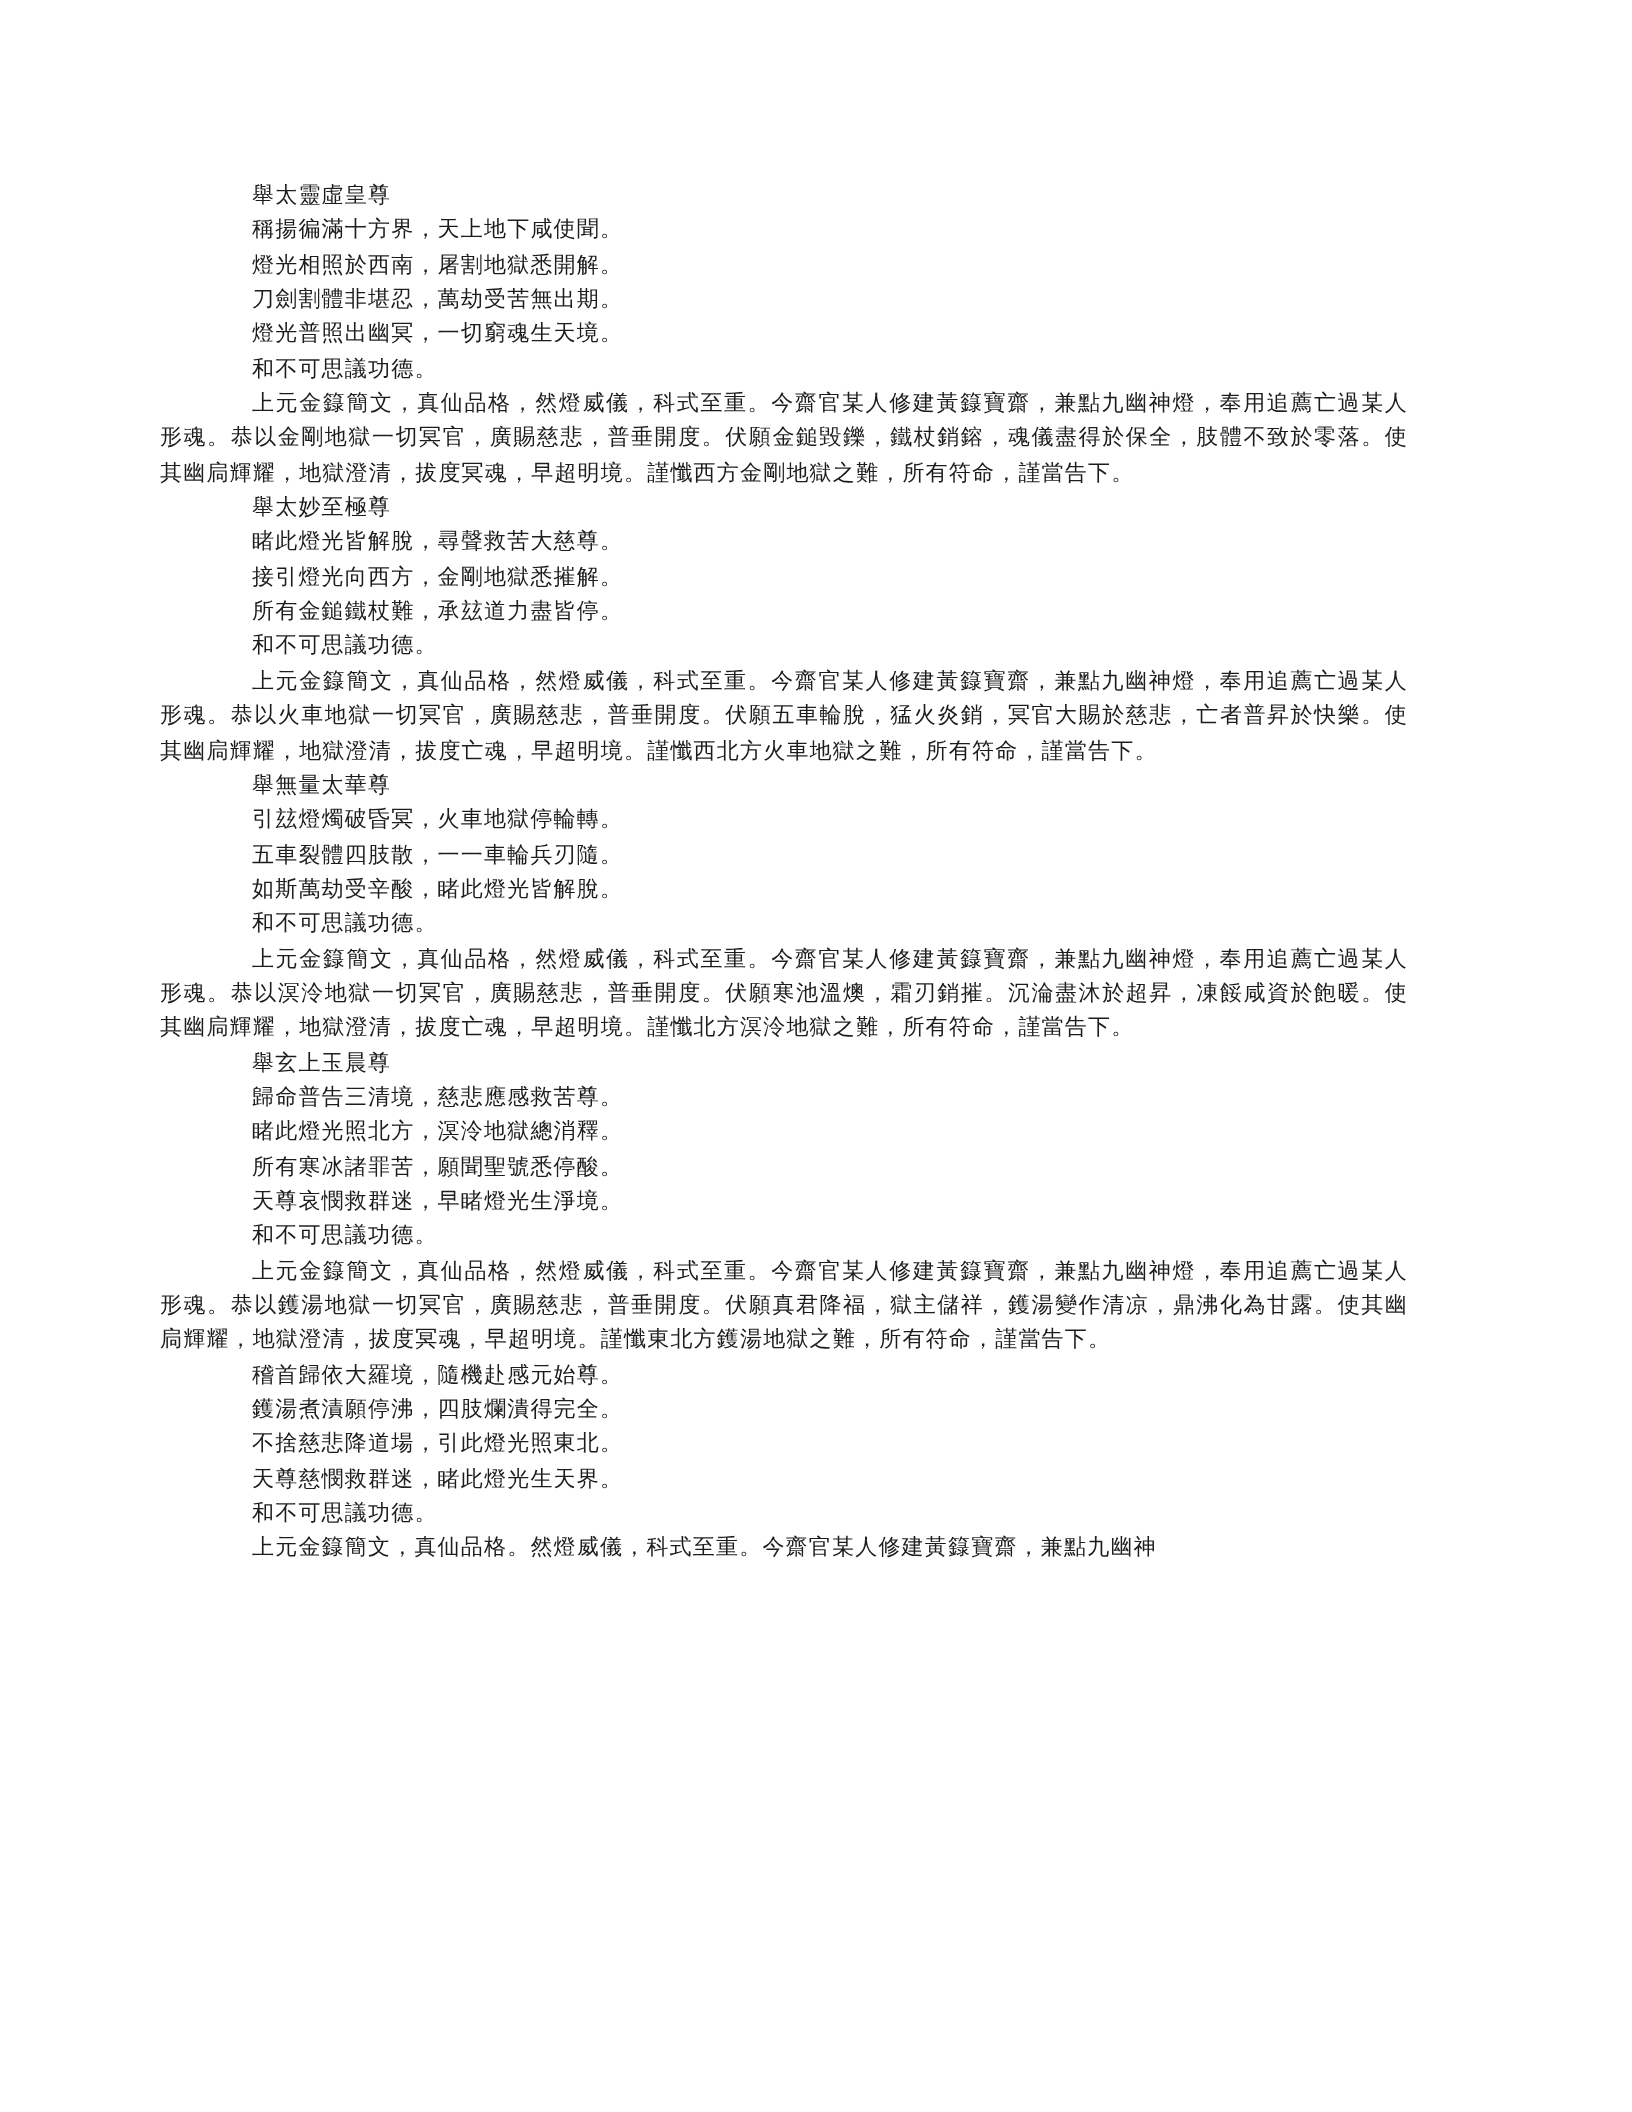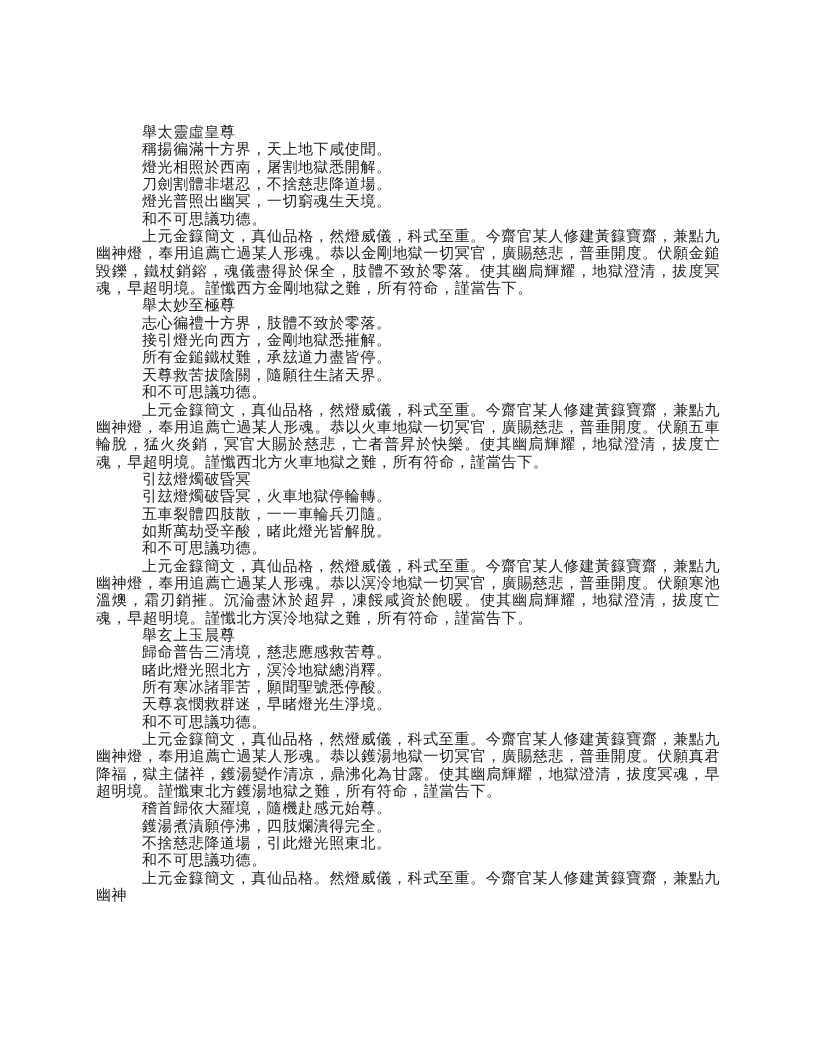--- a/index.html
+++ b/index.html
@@ -9,68 +9,67 @@
   }
   .page {
     position: relative;
     width: 816px;
     height: 1056px;
     background: #ffffff;
     overflow: hidden;
   }
   .doc-body {
     position: absolute;
-    left: 96px;
+    left: 80px;
     top: 90px;
     width: 624px;
     font-family: "Liberation Serif", "DejaVu Serif", serif;
-    font-size: 15px;
+    font-size: 11px;
     line-height: 17.35px;
     letter-spacing: 0.6px;
     color: #1c1c1c;
     text-align: justify;
-    margin-top: 34px;
   }
   .doc-body p {
     margin: 0;
     padding: 0;
     text-indent: 46px;
   }
 </style>
 </head>
 <body>
 
 <div class="page">
   <main class="doc-body">
       <p class="invocation">舉太靈虛皇尊</p>
       <p class="verse">稱揚徧滿十方界，天上地下咸使聞。</p>
       <p class="verse">燈光相照於西南，屠割地獄悉開解。</p>
-      <p class="verse">刀劍割體非堪忍，不捨慈悲降道場。</p>
+      <p class="verse">刀劍割體非堪忍，萬劫受苦無出期。</p>
       <p class="verse">燈光普照出幽冥，一切窮魂生天境。</p>
       <p class="refrain">和不可思議功德。</p>
       <p class="proclamation">上元金籙簡文，真仙品格，然燈威儀，科式至重。今齋官某人修建黃籙寶齋，兼點九幽神燈，奉用追薦亡過某人形魂。恭以金剛地獄一切冥官，廣賜慈悲，普垂開度。伏願金鎚毀鑠，鐵杖銷鎔，魂儀盡得於保全，肢體不致於零落。使其幽扃輝耀，地獄澄清，拔度冥魂，早超明境。謹懺西方金剛地獄之難，所有符命，謹當告下。</p>
       <p class="invocation">舉太妙至極尊</p>
-      <p class="verse">志心徧禮十方界，肢體不致於零落。</p>
+      <p class="verse">睹此燈光皆解脫，尋聲救苦大慈尊。</p>
       <p class="verse">接引燈光向西方，金剛地獄悉摧解。</p>
       <p class="verse">所有金鎚鐵杖難，承玆道力盡皆停。</p>
-      <p class="verse">天尊救苦拔陰關，隨願往生諸天界。</p>
       <p class="refrain">和不可思議功德。</p>
       <p class="proclamation">上元金籙簡文，真仙品格，然燈威儀，科式至重。今齋官某人修建黃籙寶齋，兼點九幽神燈，奉用追薦亡過某人形魂。恭以火車地獄一切冥官，廣賜慈悲，普垂開度。伏願五車輪脫，猛火炎銷，冥官大賜於慈悲，亡者普昇於快樂。使其幽扃輝耀，地獄澄清，拔度亡魂，早超明境。謹懺西北方火車地獄之難，所有符命，謹當告下。</p>
-      <p class="invocation">引玆燈燭破昏冥</p>
+      <p class="invocation">舉無量太華尊</p>
       <p class="verse">引玆燈燭破昏冥，火車地獄停輪轉。</p>
       <p class="verse">五車裂體四肢散，一一車輪兵刃隨。</p>
       <p class="verse">如斯萬劫受辛酸，睹此燈光皆解脫。</p>
       <p class="refrain">和不可思議功德。</p>
       <p class="proclamation">上元金籙簡文，真仙品格，然燈威儀，科式至重。今齋官某人修建黃籙寶齋，兼點九幽神燈，奉用追薦亡過某人形魂。恭以溟泠地獄一切冥官，廣賜慈悲，普垂開度。伏願寒池溫燠，霜刃銷摧。沉淪盡沐於超昇，凍餒咸資於飽暖。使其幽扃輝耀，地獄澄清，拔度亡魂，早超明境。謹懺北方溟泠地獄之難，所有符命，謹當告下。</p>
       <p class="invocation">舉玄上玉晨尊</p>
       <p class="verse">歸命普告三清境，慈悲應感救苦尊。</p>
       <p class="verse">睹此燈光照北方，溟泠地獄總消釋。</p>
       <p class="verse">所有寒冰諸罪苦，願聞聖號悉停酸。</p>
       <p class="verse">天尊哀憫救群迷，早睹燈光生淨境。</p>
       <p class="refrain">和不可思議功德。</p>
       <p class="proclamation">上元金籙簡文，真仙品格，然燈威儀，科式至重。今齋官某人修建黃籙寶齋，兼點九幽神燈，奉用追薦亡過某人形魂。恭以鑊湯地獄一切冥官，廣賜慈悲，普垂開度。伏願真君降福，獄主儲祥，鑊湯變作清凉，鼎沸化為甘露。使其幽扃輝耀，地獄澄清，拔度冥魂，早超明境。謹懺東北方鑊湯地獄之難，所有符命，謹當告下。</p>
       <p class="verse">稽首歸依大羅境，隨機赴感元始尊。</p>
       <p class="verse">鑊湯煮漬願停沸，四肢爛潰得完全。</p>
       <p class="verse">不捨慈悲降道場，引此燈光照東北。</p>
+      <p class="verse">天尊慈憫救群迷，睹此燈光生天界。</p>
       <p class="refrain">和不可思議功德。</p>
       <p class="proclamation">上元金籙簡文，真仙品格。然燈威儀，科式至重。今齋官某人修建黃籙寶齋，兼點九幽神</p>
     </main>
 </div>
 
 </body></html>

